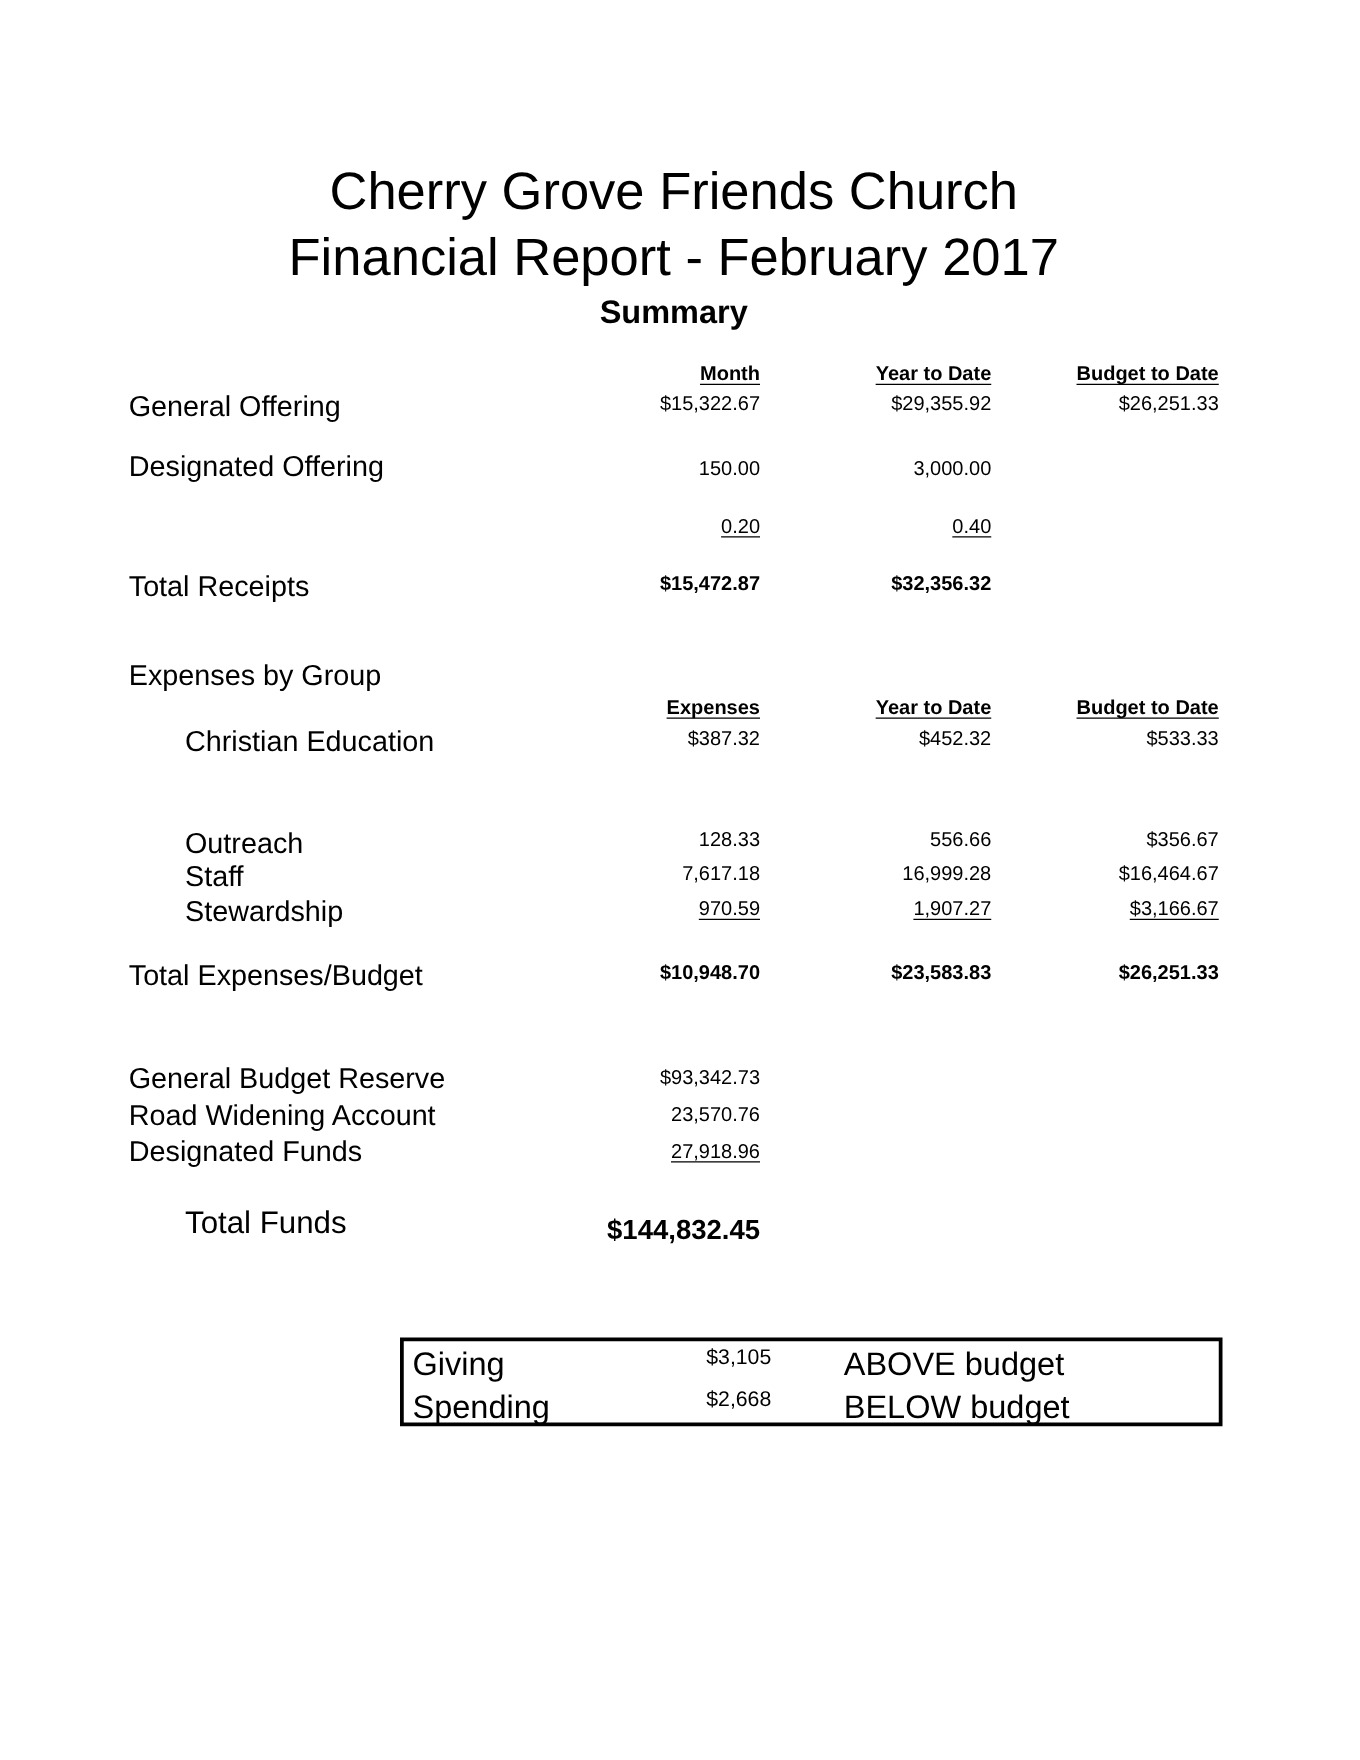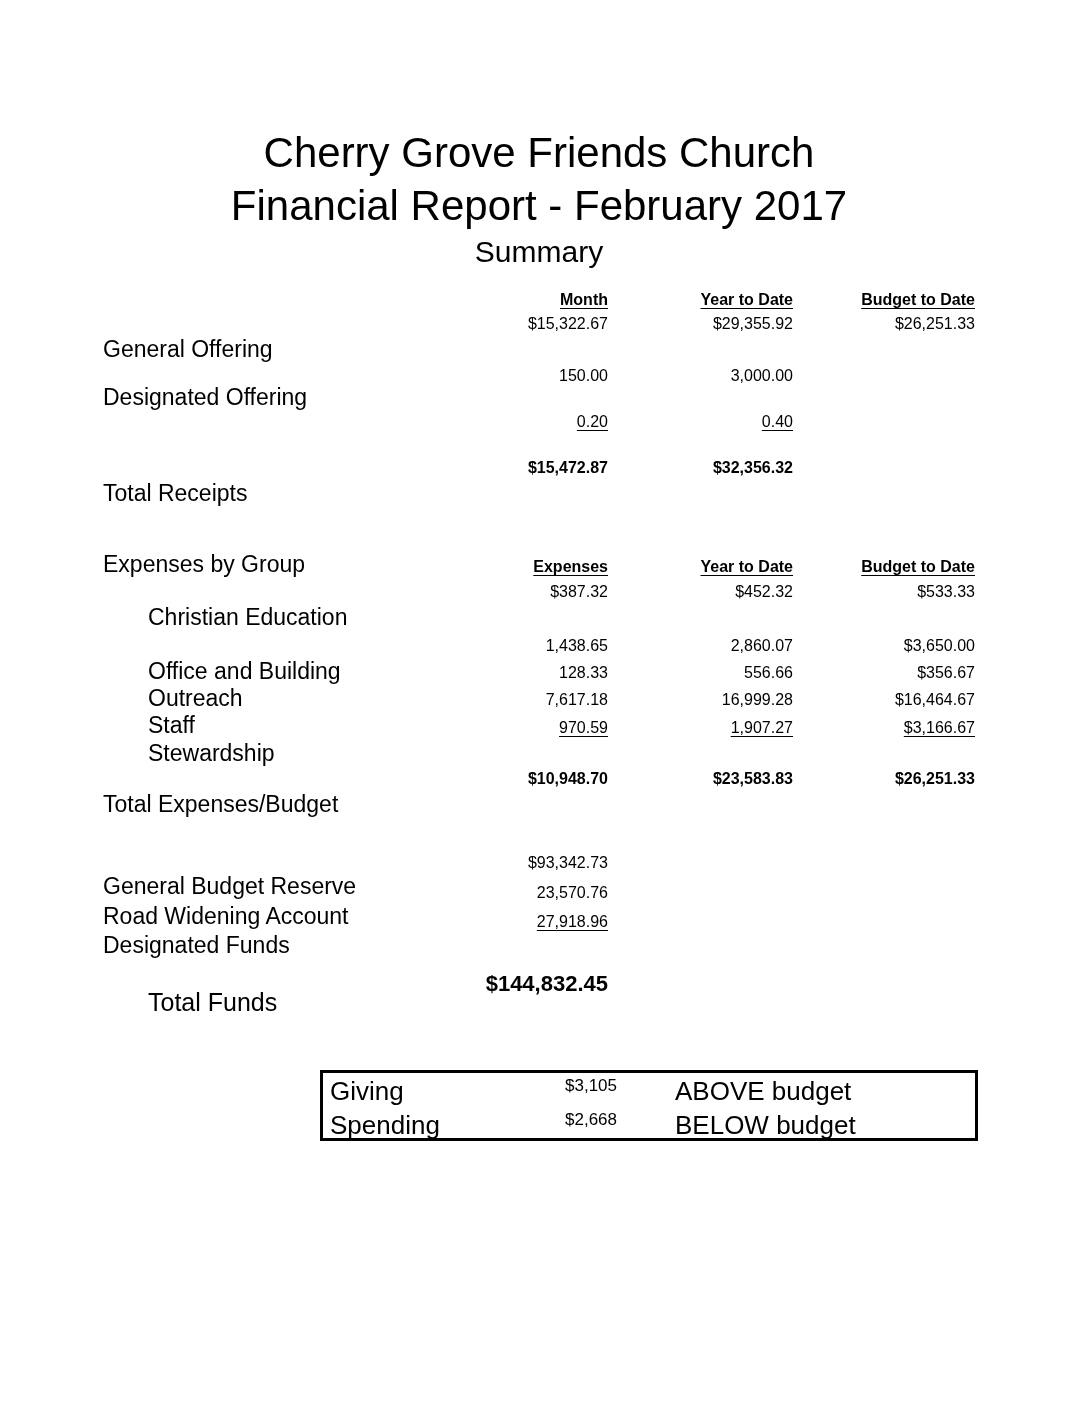--- a/index.html
+++ b/index.html
@@ -15,25 +15,25 @@
   }
   .title-block {
     position: absolute;
     top: 126px;
     left: 0;
     width: 1078px;
     text-align: center;
     line-height: 1.27;
   }
   .title-line { font-size: 42px; font-weight: 400; }
-  .title-sub  { font-size: 30px; font-weight: 400; }
+  .title-sub  { font-size: 26px; font-weight: 700; }
   .row { position: absolute; left: 0; width: 1088px; height: 30px; }
   .lbl {
     position: absolute; left: 103px; top: 0;
-    font-size: 23px; white-space: nowrap; margin-top: 24px;
+    font-size: 23px; white-space: nowrap;
   }
   .lbl.ind { left: 148px; }
   .note {
     font-size: 16px; font-weight: 700; letter-spacing: 0px;
   }
   .v {
     position: absolute; top: 3px;
     font-size: 16px; white-space: nowrap; text-align: right;
   }
   .c1 { right: 480px; }
@@ -111,26 +111,20 @@
   </div>
 
   <div class="row" style="top:580px">
     <span class="lbl ind">Christian Education</span>
     <span class="v c1">$387.32</span>
     <span class="v c2">$452.32</span>
     <span class="v c3">$533.33</span>
   </div>
 
 
-  <div class="row" style="top:634px">
-    <span class="lbl ind">Office and Building</span>
-    <span class="v c1">1,438.65</span>
-    <span class="v c2">2,860.07</span>
-    <span class="v c3">$3,650.00</span>
-  </div>
 
   <div class="row" style="top:661px">
     <span class="lbl ind">Outreach</span>
     <span class="v c1">128.33</span>
     <span class="v c2">556.66</span>
     <span class="v c3">$356.67</span>
   </div>
 
   <div class="row" style="top:688px">
     <span class="lbl ind">Staff</span>

